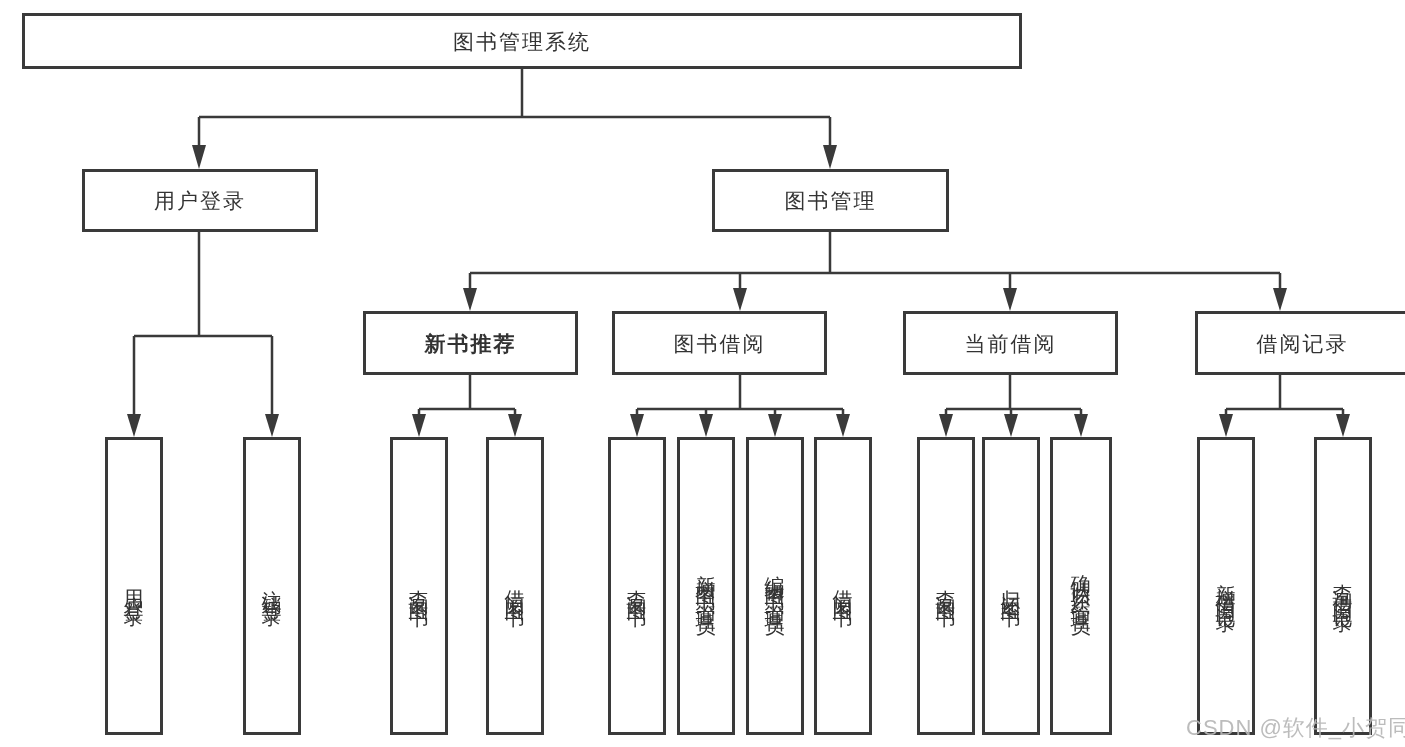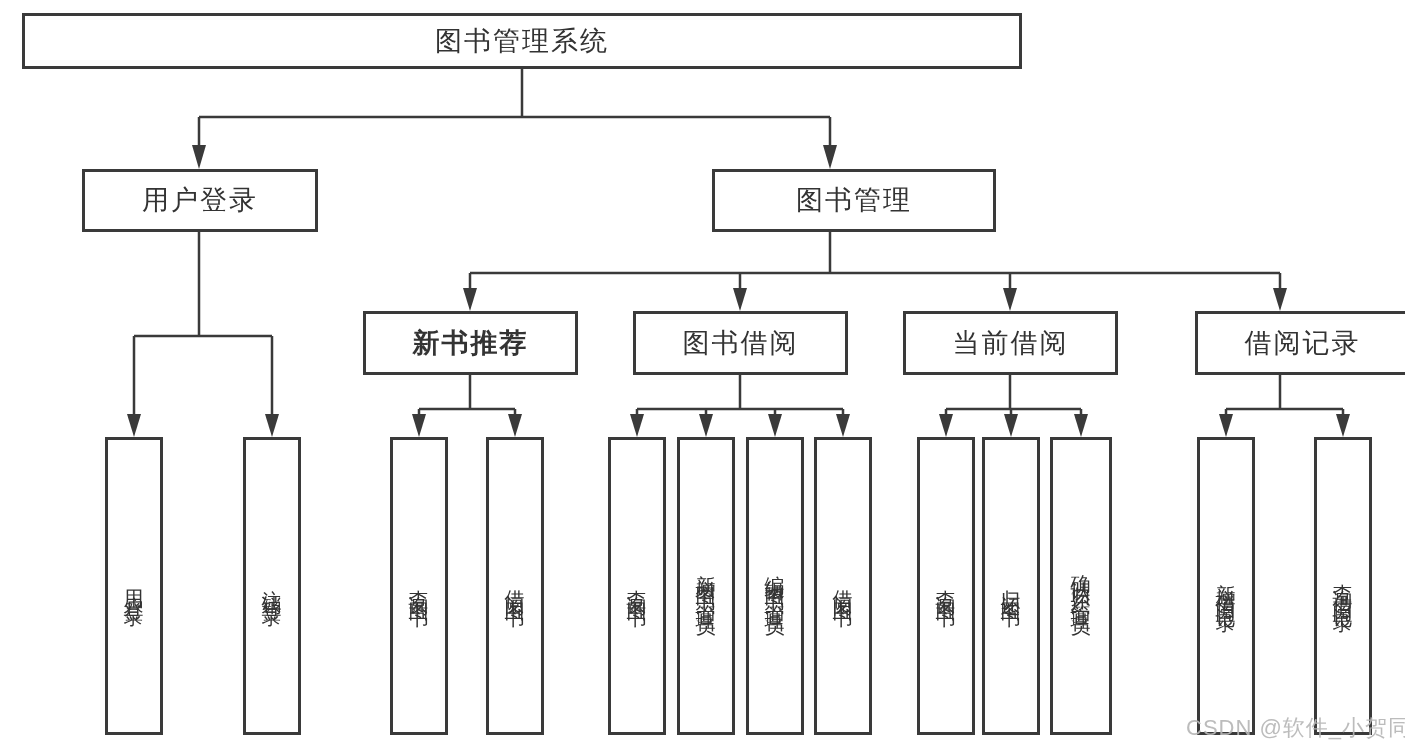--- a/index.html
+++ b/index.html
@@ -14,32 +14,32 @@
   .node{
     position:absolute;
     box-sizing:border-box;
     border:3px solid #3a3a3a;
     background:#ffffff;
     display:flex;align-items:center;justify-content:center;
     color:#333333;
     z-index:2;
     line-height:1;
   }
-  .h-node{font-size:27px;letter-spacing:2px;align-items:center;}
+  .h-node{font-size:21px;letter-spacing:2px;align-items:center;}
   .leaf{
     writing-mode:vertical-rl;
     text-orientation:mixed;
     font-size:20px;
     letter-spacing:6px;
   }
   .root{left:22px;top:13px;width:1000px;height:56px;}
   .l2a{left:82px;top:169px;width:236px;height:63px;}
-  .l2b{left:712px;top:169px;width:284px;height:63px;}
+  .l2b{left:712px;top:169px;width:237px;height:63px;}
   .l3{top:311px;width:215px;height:64px;}
-  .l3a{left:363px;font-weight:bold;} .l3b{left:633px;} .l3c{left:903px;} .l3d{left:1173px;margin-left:22px;}
+  .l3a{left:363px;font-weight:bold;} .l3b{left:612px;} .l3c{left:903px;} .l3d{left:1173px;margin-left:22px;}
   .leaf{top:437px;width:58px;height:298px;}
   .g1a{left:105px;} .g1b{left:243px;}
   .g2a{left:390px;} .g2b{left:486px;}
   .g3a{left:608px;} .g3b{left:677px;} .g3c{left:746px;} .g3d{left:814px;}
   .g4a{left:917px;} .g4b{left:982px;} .g4c{left:1050px;width:62px;}
   .g5a{left:1197px;} .g5b{left:1314px;}
   .watermark{
     position:absolute;
     left:1186px;top:713px;
     z-index:3;

